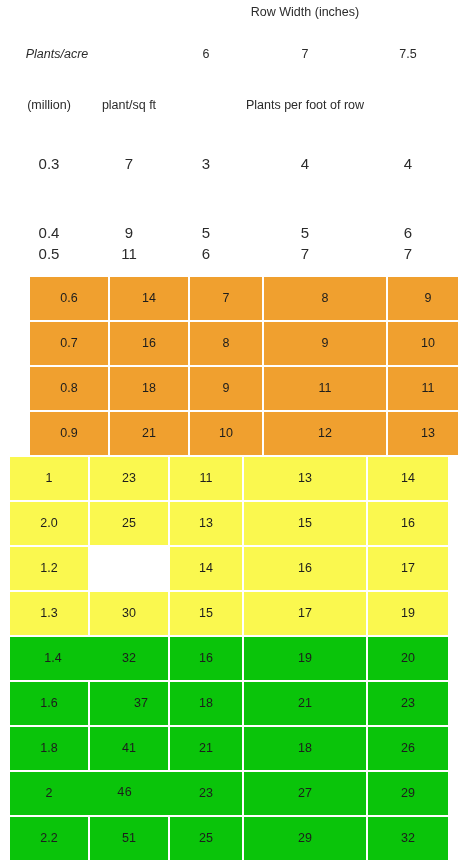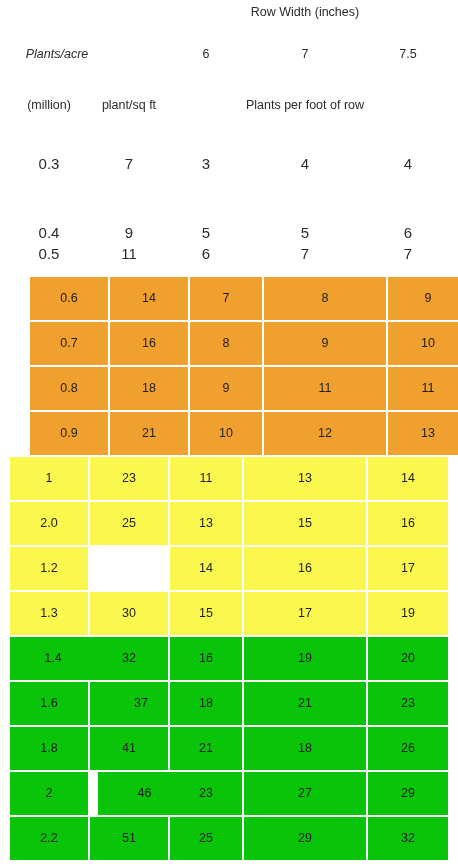--- a/index.html
+++ b/index.html
@@ -212,21 +212,21 @@
       </div>
       <div class="grid-row band-green" style="top: 727px;">
         <div class="cell" style="left: 10px; width: 78px;">1.8</div>
         <div class="cell" style="left: 90px; width: 78px;">41</div>
         <div class="cell" style="left: 170px; width: 72px;">21</div>
         <div class="cell" style="left: 244px; width: 122px;">18</div>
         <div class="cell" style="left: 368px; width: 80px;">26</div>
       </div>
       <div class="grid-row band-green" style="top: 772px;">
         <div class="cell" style="left: 10px; width: 78px;">2</div>
-        <div class="cell" style="left: 98px; width: 93px;">46</div>
+        <div class="cell" style="left: 78px; width: 93px; font-family: Liberation Mono, monospace;">46</div>
         <div class="cell" style="left: 170px; width: 72px;">23</div>
         <div class="cell" style="left: 244px; width: 122px;">27</div>
         <div class="cell" style="left: 368px; width: 80px;">29</div>
       </div>
       <div class="grid-row band-green" style="top: 817px;">
         <div class="cell" style="left: 10px; width: 78px;">2.2</div>
         <div class="cell" style="left: 90px; width: 78px;">51</div>
         <div class="cell" style="left: 170px; width: 72px;">25</div>
         <div class="cell" style="left: 244px; width: 122px;">29</div>
         <div class="cell" style="left: 368px; width: 80px;">32</div>

